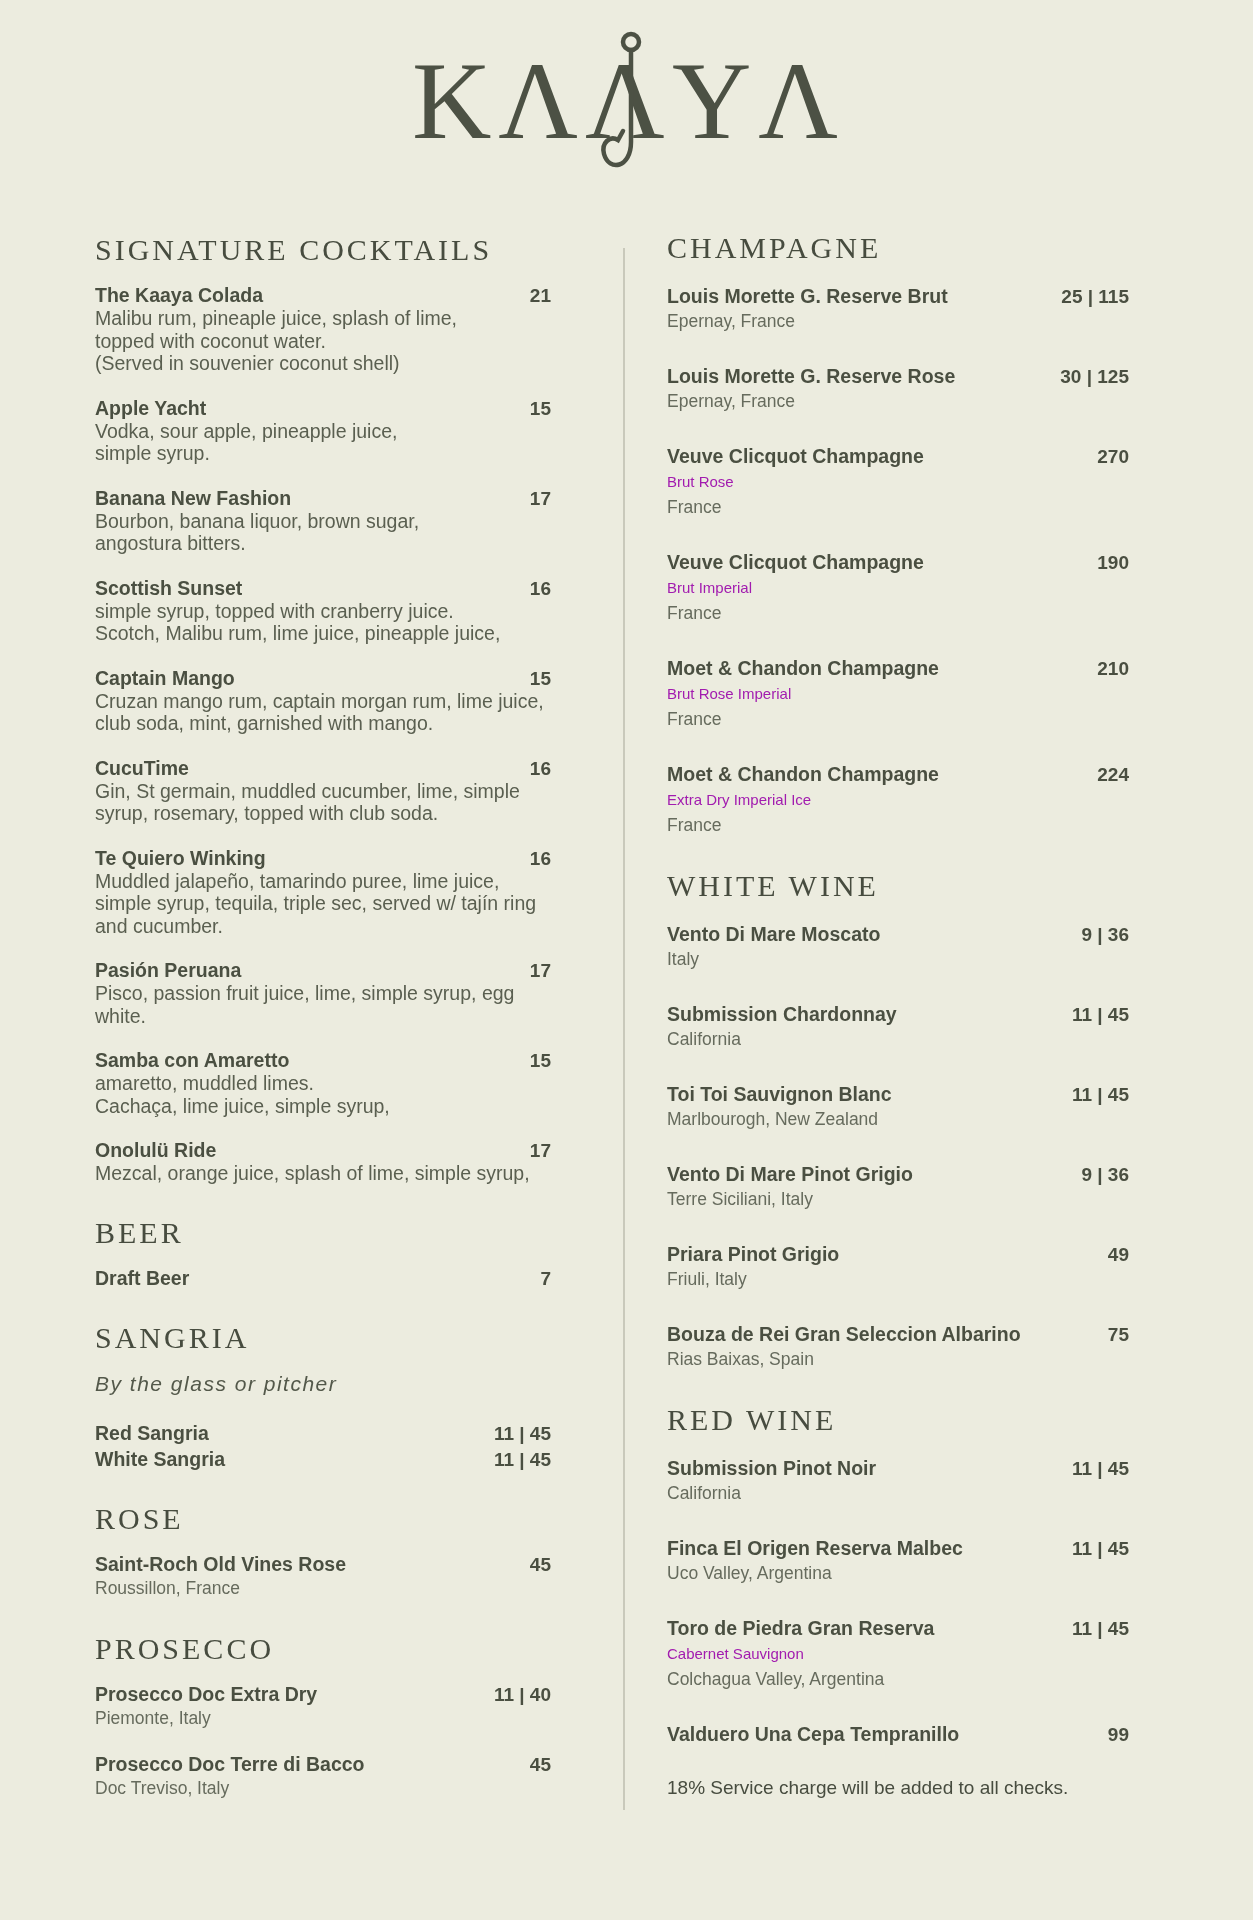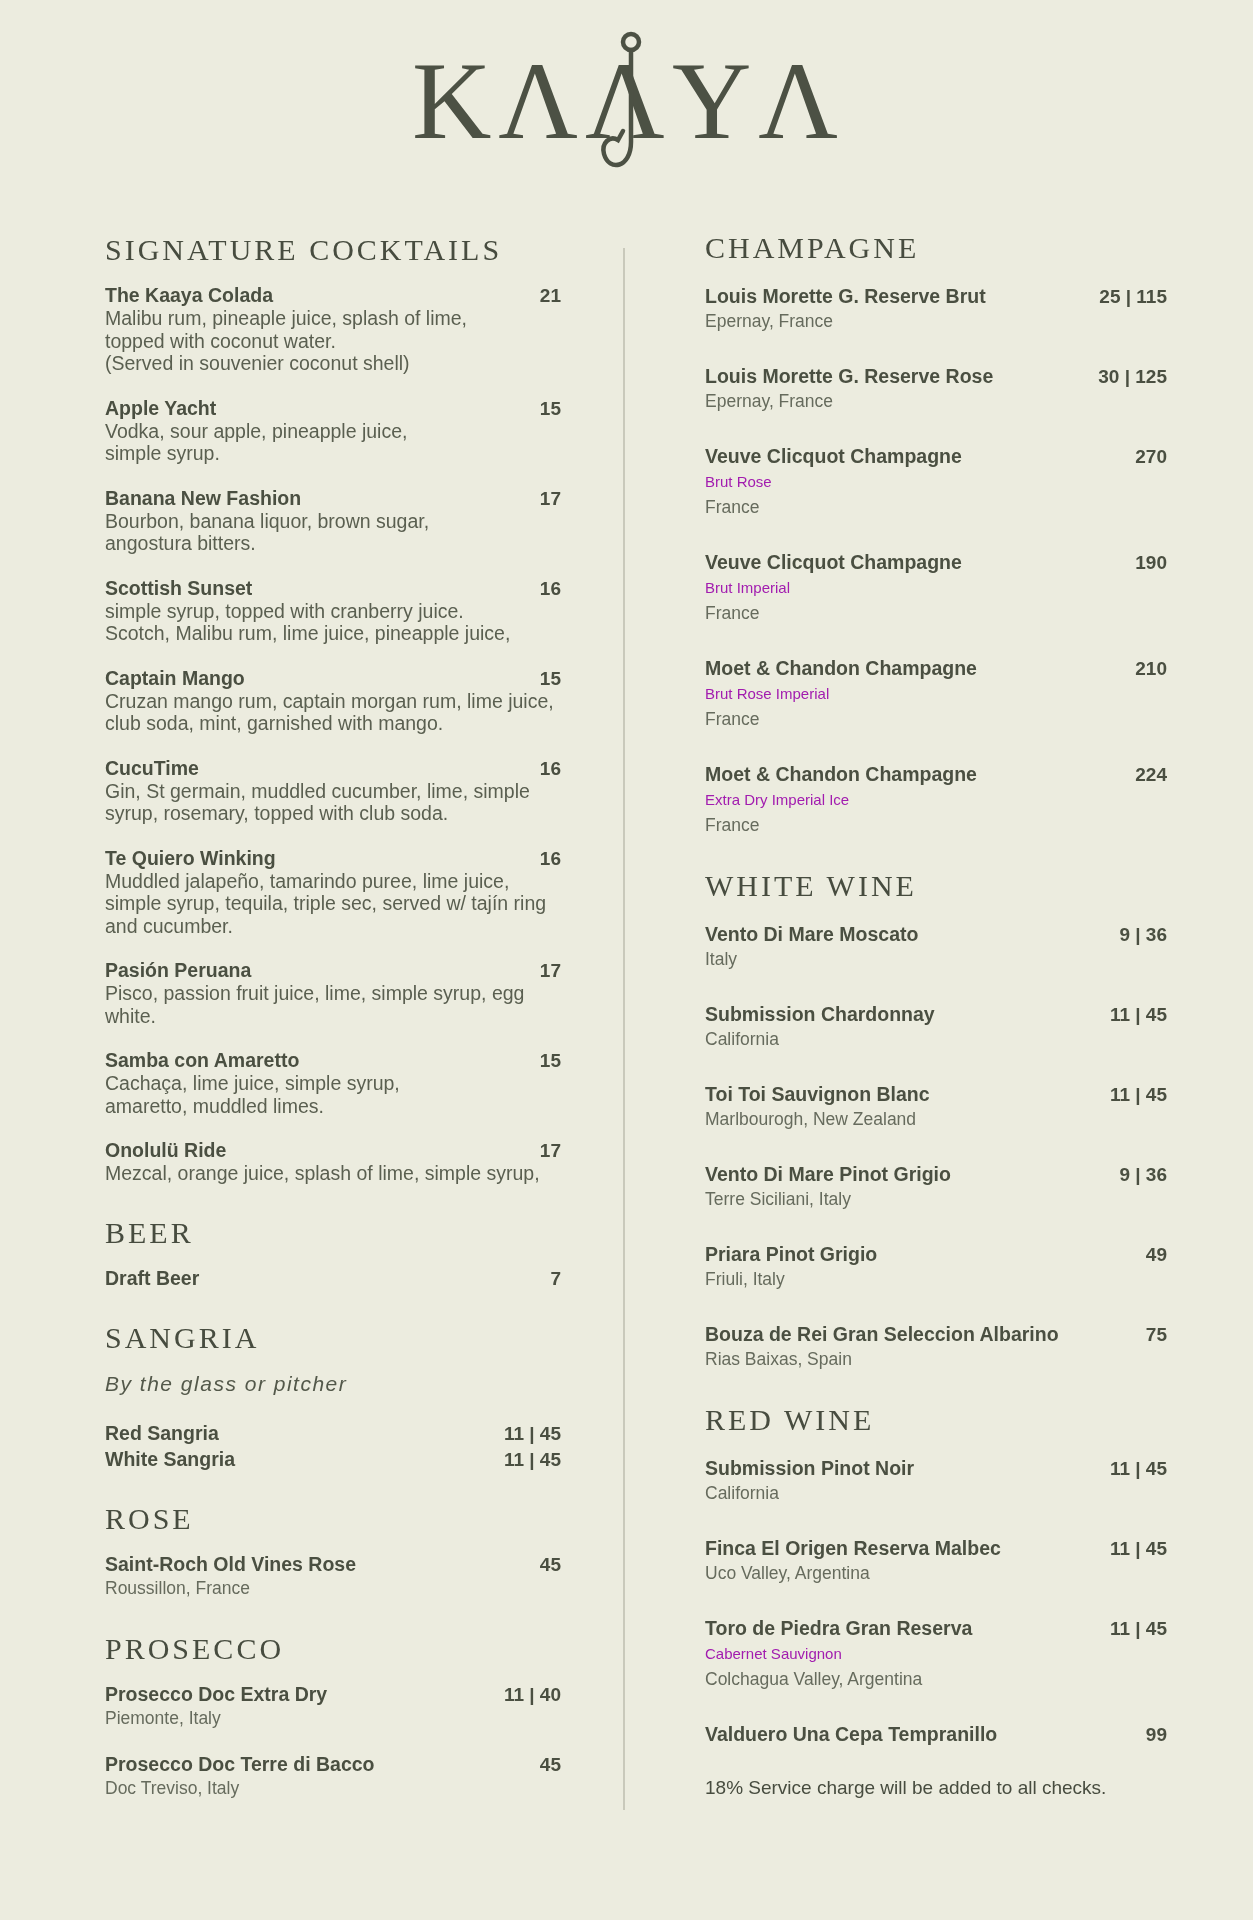--- a/index.html
+++ b/index.html
@@ -15,22 +15,22 @@
     position:absolute;top:44px;left:2px;width:100%;
     text-align:center;
     font-family:"Liberation Serif","DejaVu Serif",serif;
     font-size:110px;line-height:1.05;font-weight:400;
     color:#4C5144;letter-spacing:7px;
   }
   .a-hook{position:relative;display:inline-block}
   .a-hook svg{position:absolute;left:53%;top:-14px;transform:translateX(-50%);overflow:visible}
   .divider{position:absolute;left:623px;top:248px;width:2px;height:1562px;background:#C9C9BB}
   .col{position:absolute}
-  .col-left{left:105px;top:232px;width:456px}
-  .col-right{left:705px;top:230px;width:462px}
+  .col-left{left:95px;top:232px;width:456px}
+  .col-right{left:667px;top:230px;width:462px}
   h2.section-title{
     font-family:"Liberation Serif","DejaVu Serif",serif;
     font-weight:400;font-size:30px;line-height:36px;
     letter-spacing:3px;color:#474C3F;margin:0 0 16px;
   }
   .col-right h2.section-title{margin-bottom:18px}
   section{margin-bottom:30px}
   .col-right section{margin-bottom:28px}
   .item{margin-bottom:22px}
   .col-right .item{margin-bottom:30px}
@@ -125,22 +125,22 @@
             <span class="price">17</span>
           </div>
           <div class="desc">Pisco, passion fruit juice, lime, simple syrup, egg</div>
           <div class="desc">white.</div>
         </div>
         <div class="item">
           <div class="row">
             <span class="name">Samba con Amaretto</span>
             <span class="price">15</span>
           </div>
+          <div class="desc">amaretto, muddled limes.</div>
           <div class="desc">Cachaça, lime juice, simple syrup,</div>
-          <div class="desc">amaretto, muddled limes.</div>
         </div>
         <div class="item">
           <div class="row">
             <span class="name">Onolulü Ride</span>
             <span class="price">17</span>
           </div>
           <div class="desc">Mezcal, orange juice, splash of lime, simple syrup,</div>
         </div>
       </section>
       <section>

